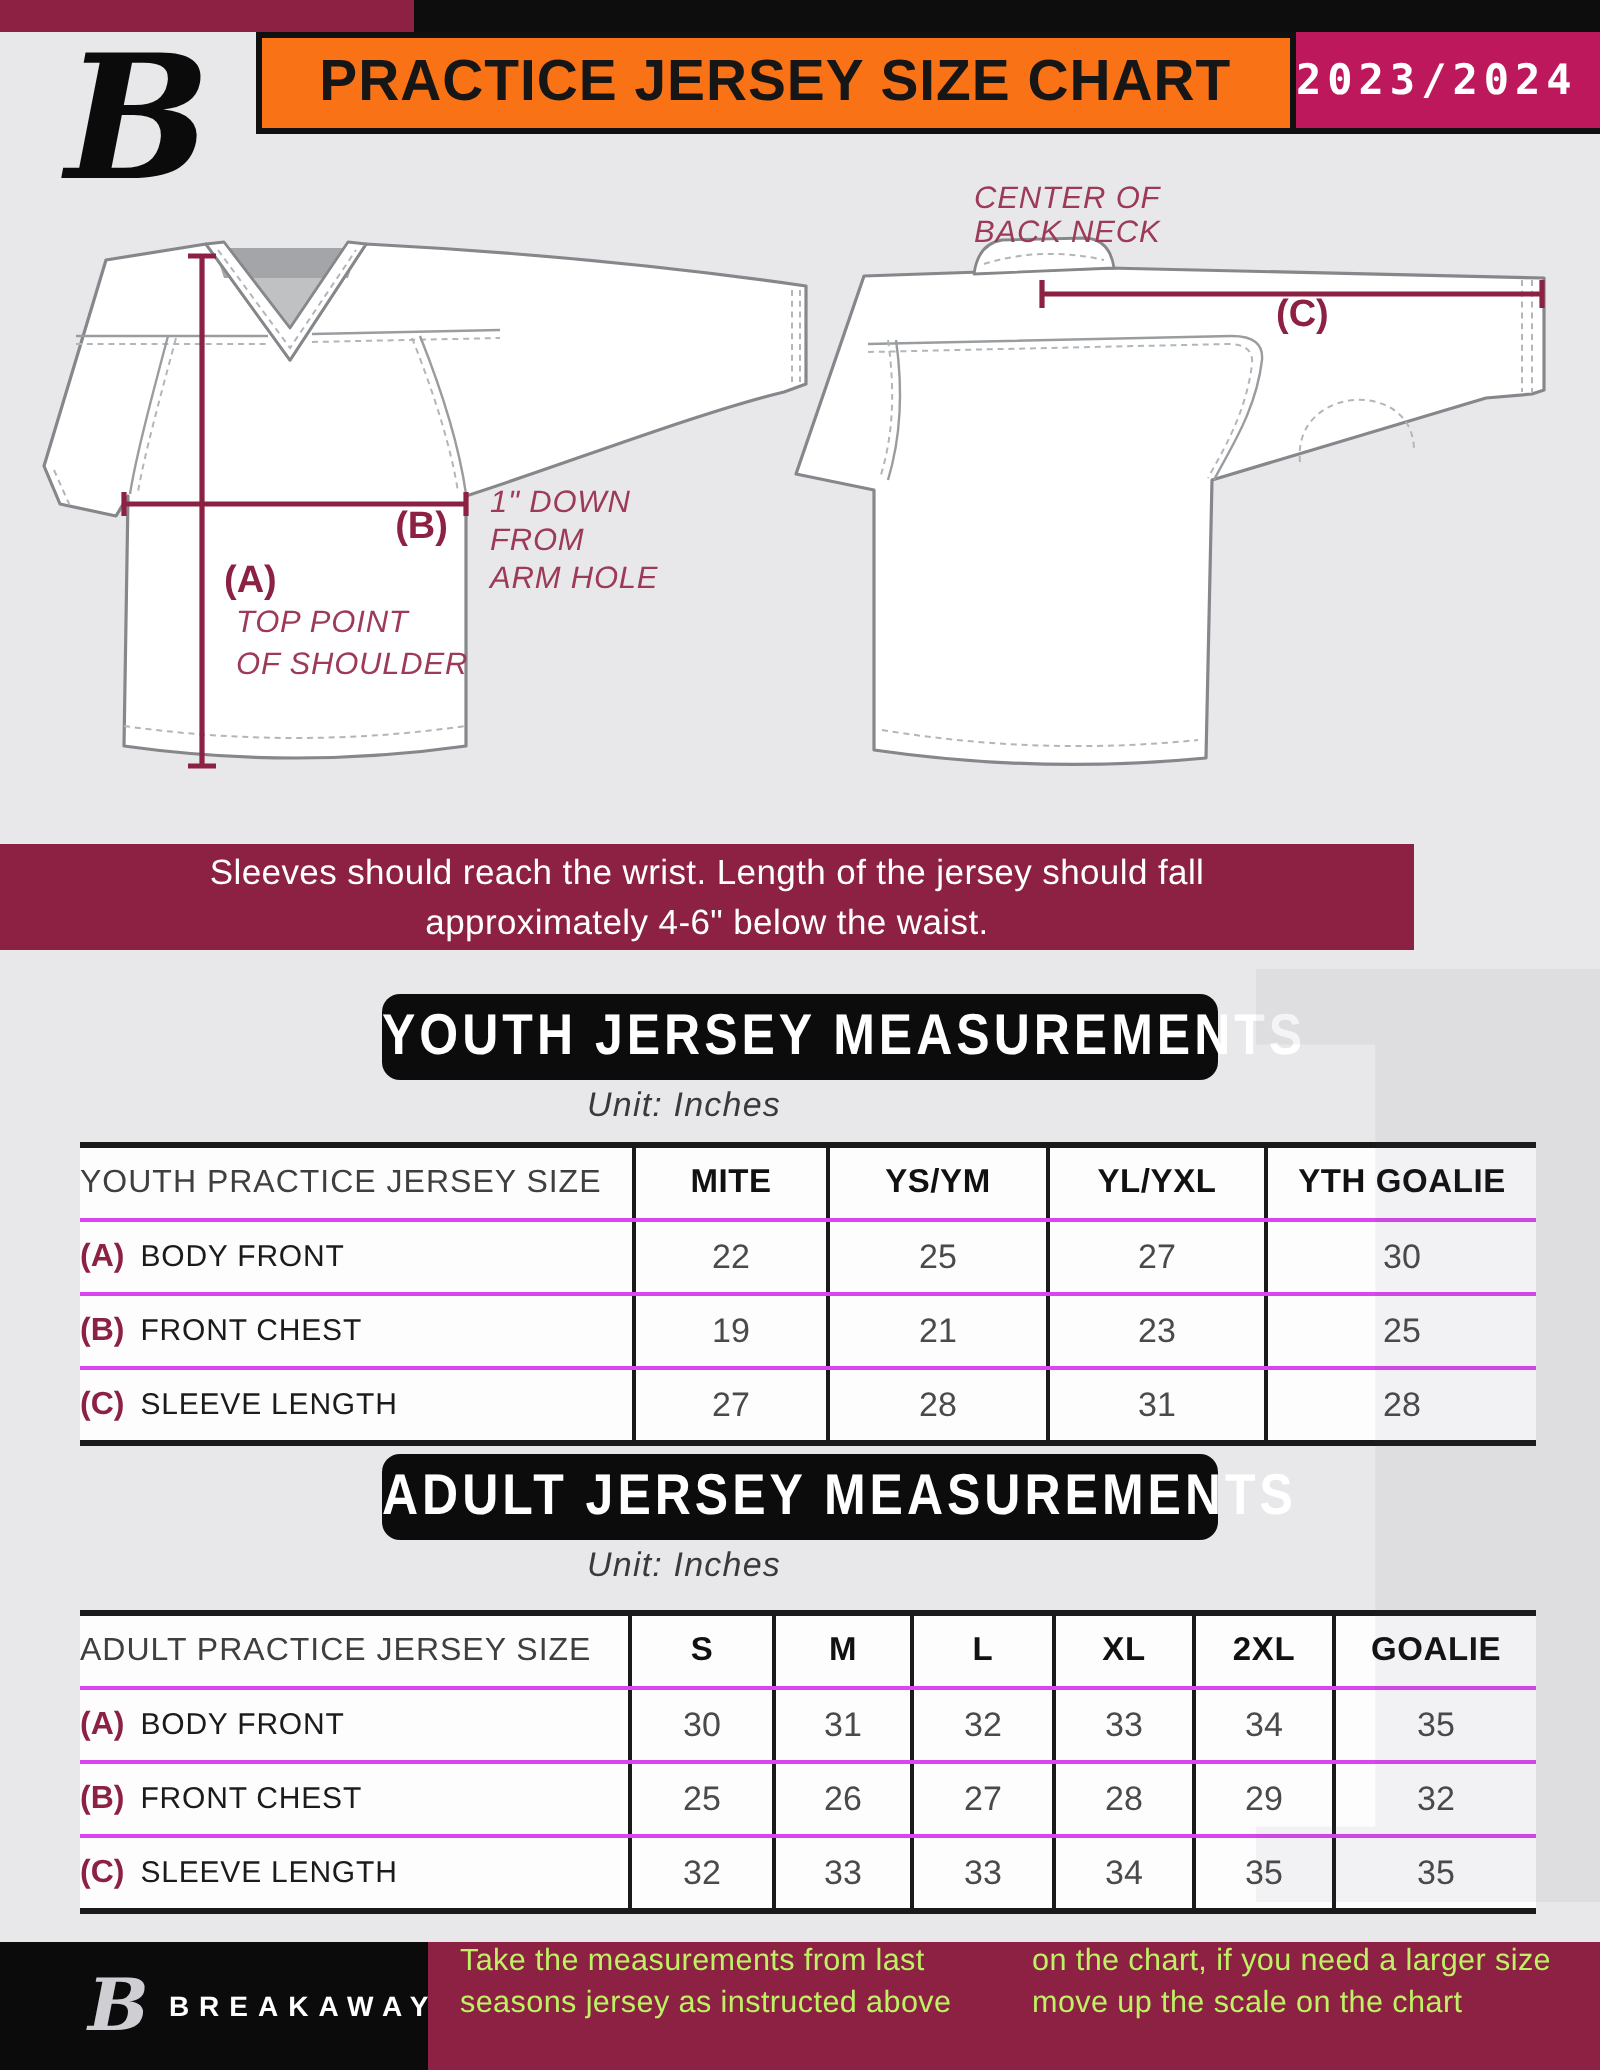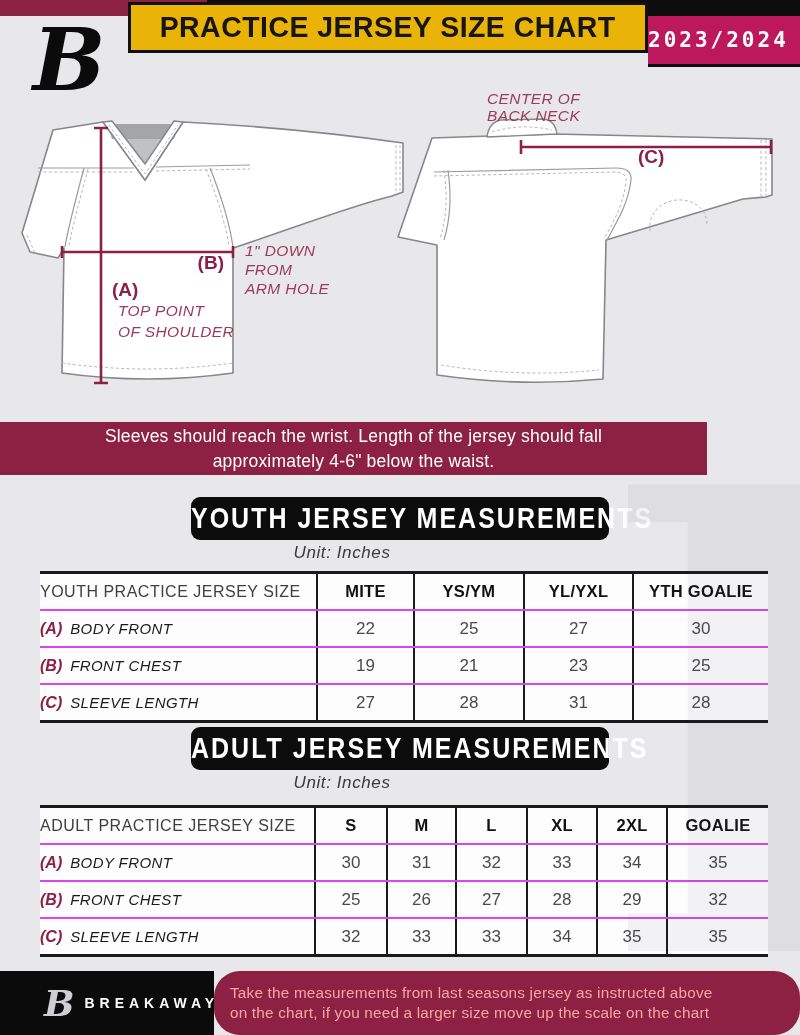--- a/index.html
+++ b/index.html
@@ -16,22 +16,22 @@
 
   
   .logo-mark {
     left:24px; top:14px; width:90px; height:92px;
     font-family:"DejaVu Serif", serif; font-weight:bold; font-style:italic;
     font-size:86px; line-height:92px; color:#0b0b0b; text-align:center;
   }
 
   
   .title-box {
-    left:128px; top:2px; width:520px; height:51px; box-sizing:border-box;
-    background:#eab308; border:3px solid #101010;
+    left:128px; top:16px; width:520px; height:51px; box-sizing:border-box;
+    background:#f97316; border:3px solid #101010;
     display:flex; align-items:center; justify-content:center;text-align:center;
   }
   .title-box span {
     font-size:29px; font-weight:bold; color:#161616; letter-spacing:0.5px;
     white-space:nowrap; transform:scaleX(0.98);
   }
   .season-box {
     left:648px; top:16px; width:152px; height:51px; box-sizing:border-box;
     background:#be185d; border-bottom:3px solid #101010;
     display:flex; align-items:center; justify-content:flex-start;
@@ -86,21 +86,21 @@
   .table-youth { top:571px; }
   .table-adult { top:805px; }
   table.size td {
     background:#fdfdfe; border-bottom:2px solid #d946ef;
     height:35px; padding:0; vertical-align:middle;
   }
   table.size tr:last-child td { border-bottom:none; }
   table.size td + td { border-left:2px solid #1a1a1a; text-align:center; }
   td.hdr-label { font-size:16px; color:#3f3f3f; letter-spacing:0.5px; padding-left:20px; }
   td.col-hdr   { font-size:16.5px; font-weight:bold; color:#111; letter-spacing:0.3px; }
-  td.row-label { padding-left:30px; white-space:nowrap;font-style:italic; }
+  td.row-label { padding-left:30px; white-space:nowrap; }
   td.row-label .key { color:#8c2143; font-weight:bold; font-size:16px; margin-right:8px; }
   td.row-label .lbl { color:#1b1b1b; font-size:15px; letter-spacing:0.4px; }
   td.val { font-size:17px; color:#4a4a4a; }
 
   
   .watermark {
     left:598px; top:470px; font-family:"DejaVu Serif", serif; font-weight:bold;
     font-size:640px; line-height:0.8; color:rgba(70,70,80,0.06);
     pointer-events:none; z-index:5;
   }
@@ -112,23 +112,23 @@
   }
   .footer-logo {
     font-family:"DejaVu Serif", serif; font-weight:bold; font-style:italic;
     font-size:36px; color:#cfcfd3; margin-right:10px; line-height:1;
   }
   .footer-brand {
     color:#ffffff; font-weight:bold; font-size:14px; letter-spacing:5px; white-space:nowrap;
   }
   .footer-maroon {
     left:214px; top:971px; width:586px; height:64px; background:#8c2143;
-    display:flex; flex-direction:column; justify-content:center;
+    display:flex; flex-direction:row; justify-content:center;
     padding-left:16px; box-sizing:border-box;
-    color:#fca5a5; font-size:15.3px; line-height:20.5px; letter-spacing:0.2px;border-radius:26px;
+    color:#bef264; font-size:15.3px; line-height:20.5px; letter-spacing:0.2px;
   }
 </style>
 </head>
 <body>
 
 <div class="abs strip-maroon"></div>
 <div class="abs strip-black"></div>
 
 <div class="abs logo-mark">B</div>
 

